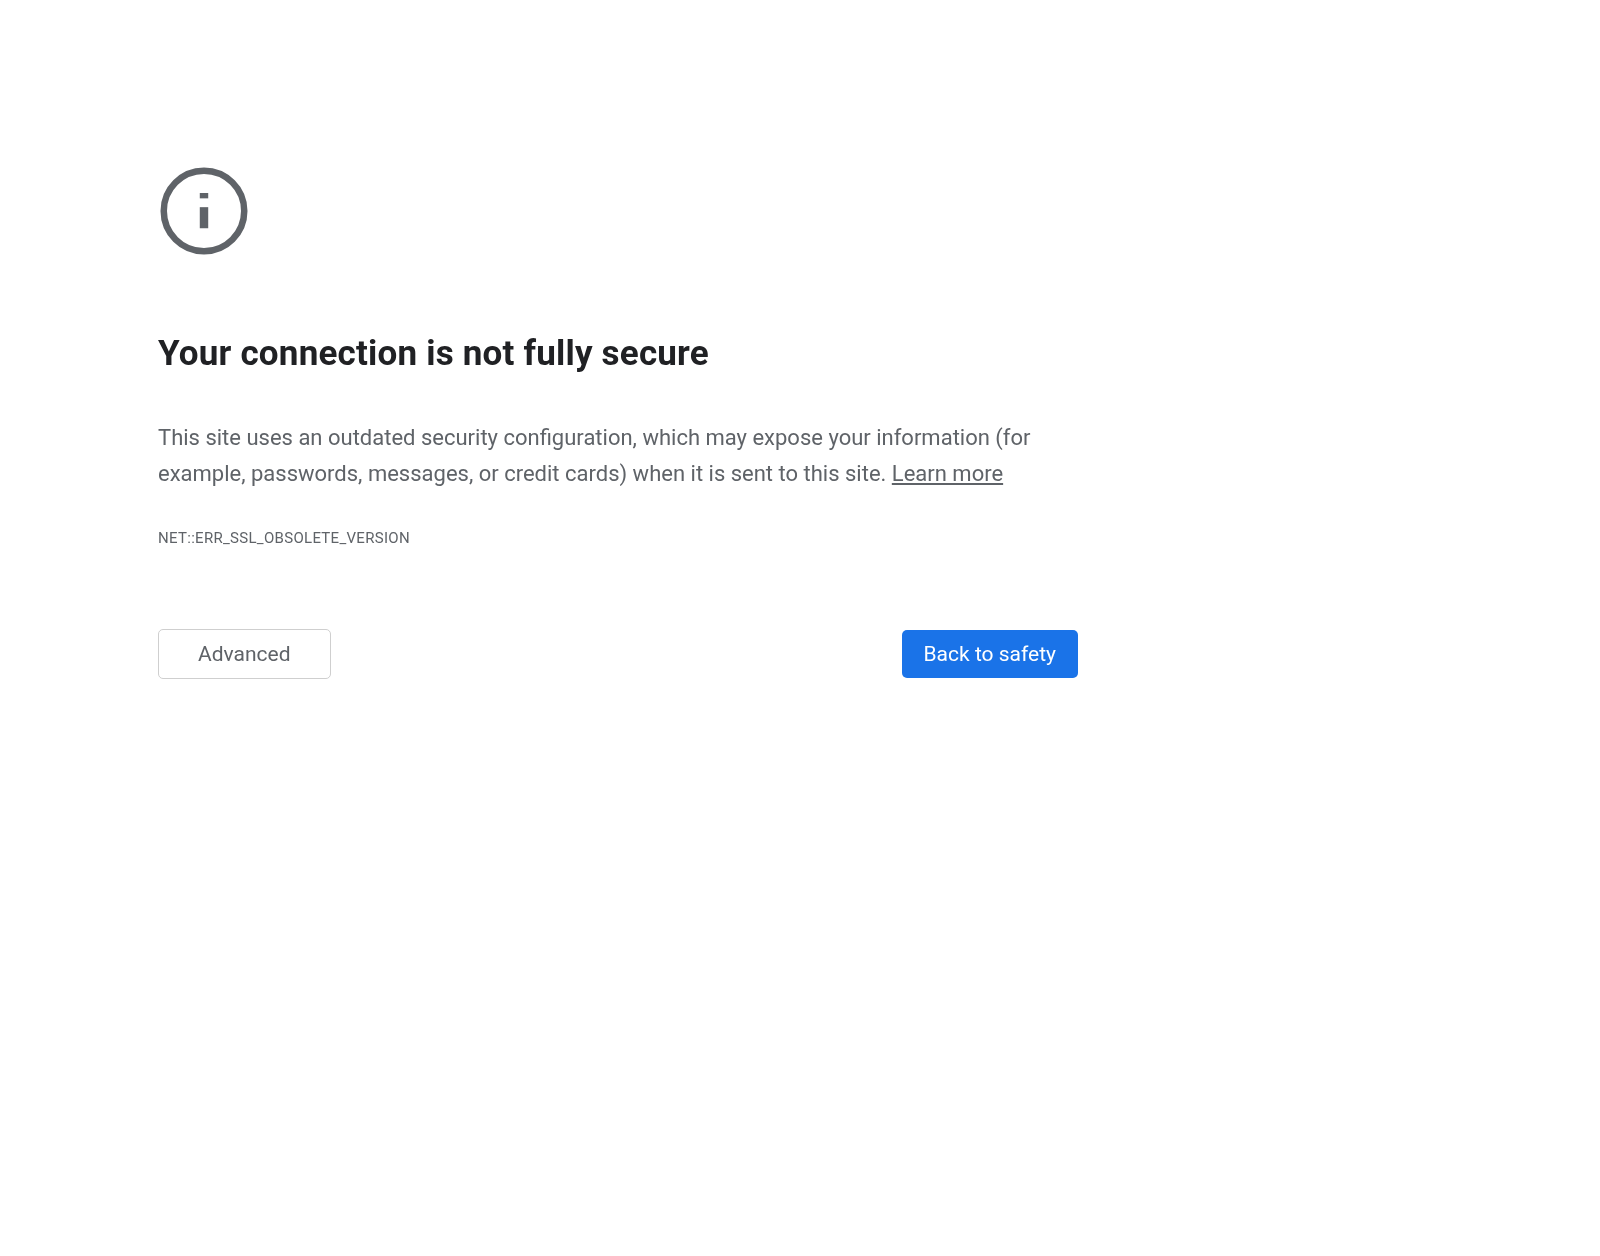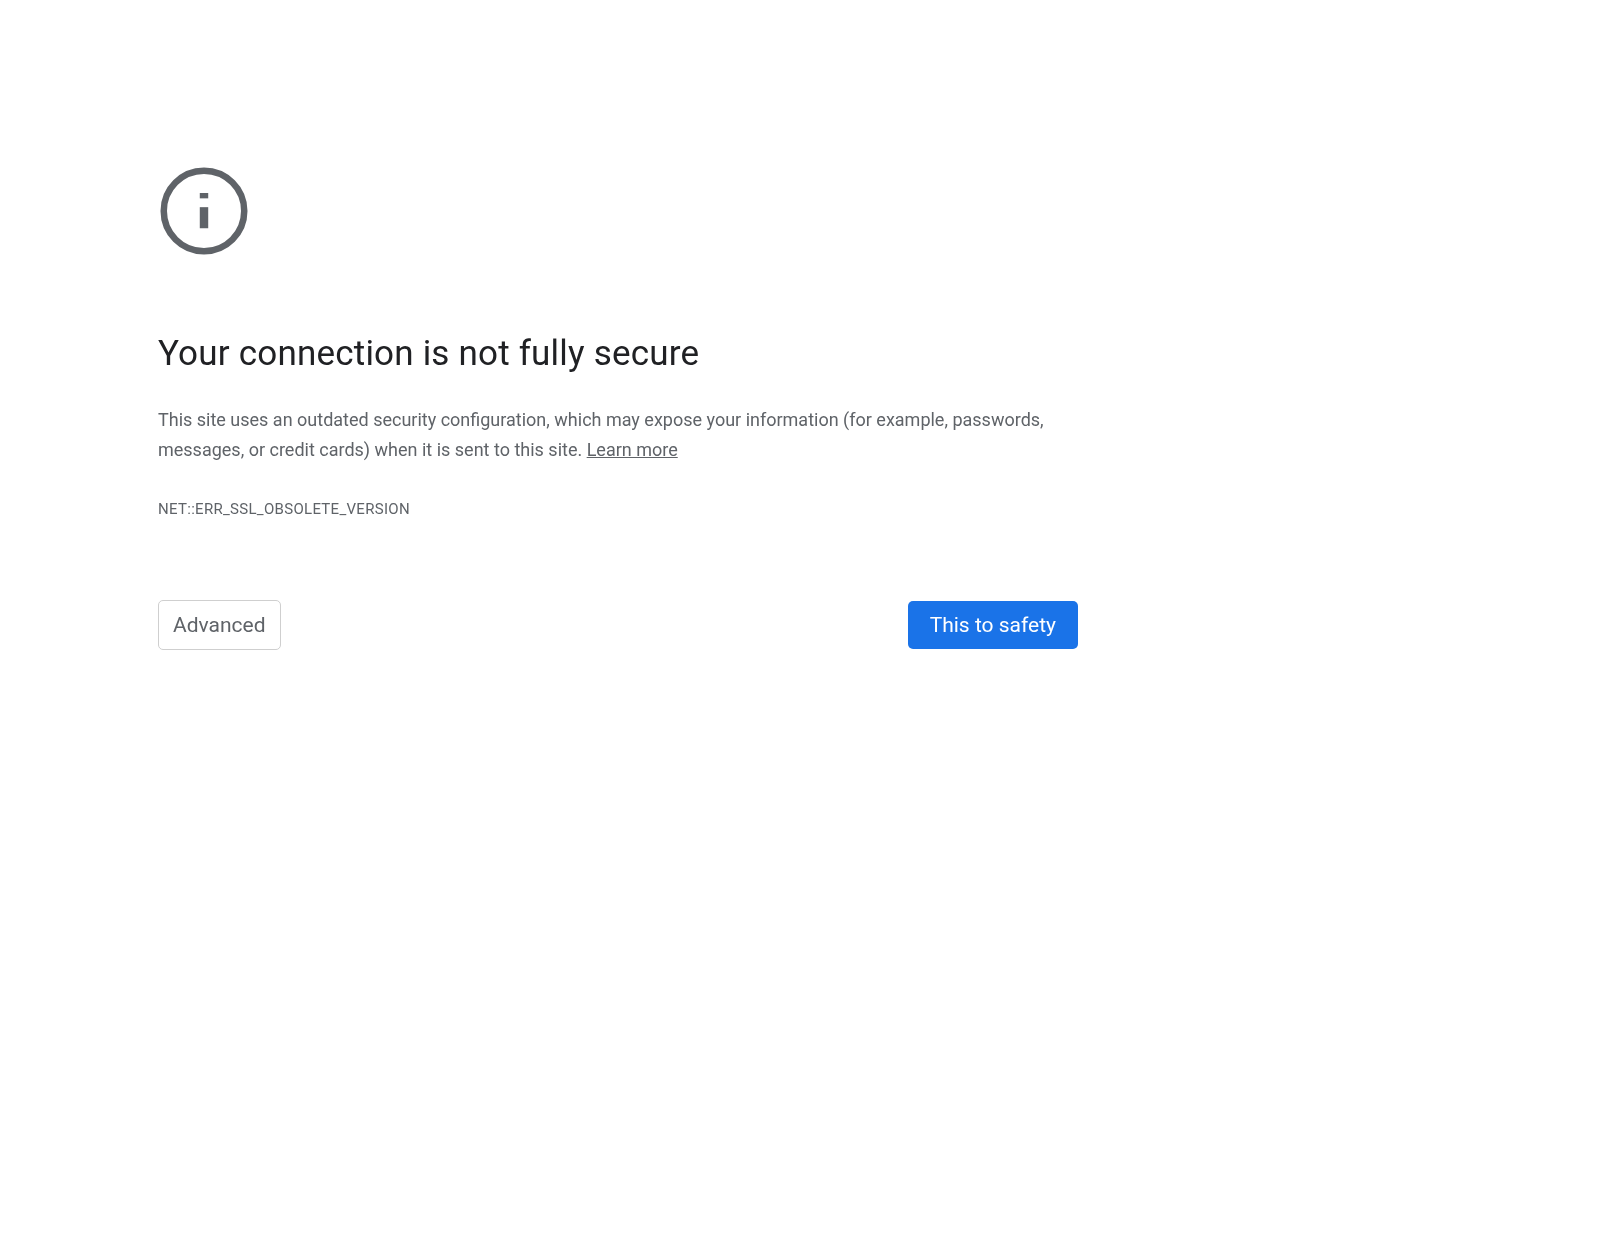--- a/index.html
+++ b/index.html
@@ -26,28 +26,28 @@
       margin-bottom: 72px;
     }
     
     .info-icon-svg {
       width: 92px;
       height: 92px;
     }
     
     .heading {
       font-size: 35px;
-      font-weight: 400;
+      font-weight: 700;
       color: #202124;
-      margin-bottom: 31px;
+      margin-bottom: 46px;
       letter-spacing: 0.2px;
     }
     
     .description {
-      font-size: 18px;
+      font-size: 22px;
       line-height: 1.65;
       color: #5f6368;
       margin-bottom: 36px;
     }
     
     .learn-more-link {
       color: #5f6368;
       text-decoration: underline;
       cursor: pointer;
     }
@@ -60,21 +60,21 @@
     }
     
     .button-row {
       display: flex;
       justify-content: space-between;
       align-items: center;
     }
     
     .btn {
       font-size: 21px;
-      padding: 12px 14px;
+      padding: 12px 39px;
       border-radius: 5px;
       cursor: pointer;
       font-family: inherit;
       font-weight: 400;
     }
     
     .btn-secondary {
       background: #ffffff;
       color: #5f6368;
       border: 1px solid #cfcfcf;
@@ -103,16 +103,16 @@
   <h1 class="heading">Your connection is not fully secure</h1>
 
   <p class="description">
     <span>This site uses an outdated security configuration, which may expose your information (for example, passwords, messages, or credit cards) when it is sent to this site. </span><a class="learn-more-link">Learn more</a>
   </p>
 
   <p class="error-code">NET::ERR_SSL_OBSOLETE_VERSION</p>
 
   <div class="button-row">
     <button class="btn btn-secondary">Advanced</button>
-    <button class="btn btn-primary">This to safety</button>
+    <button class="btn btn-primary">Back to safety</button>
   </div>
 
 </div>
 
 </body></html>

